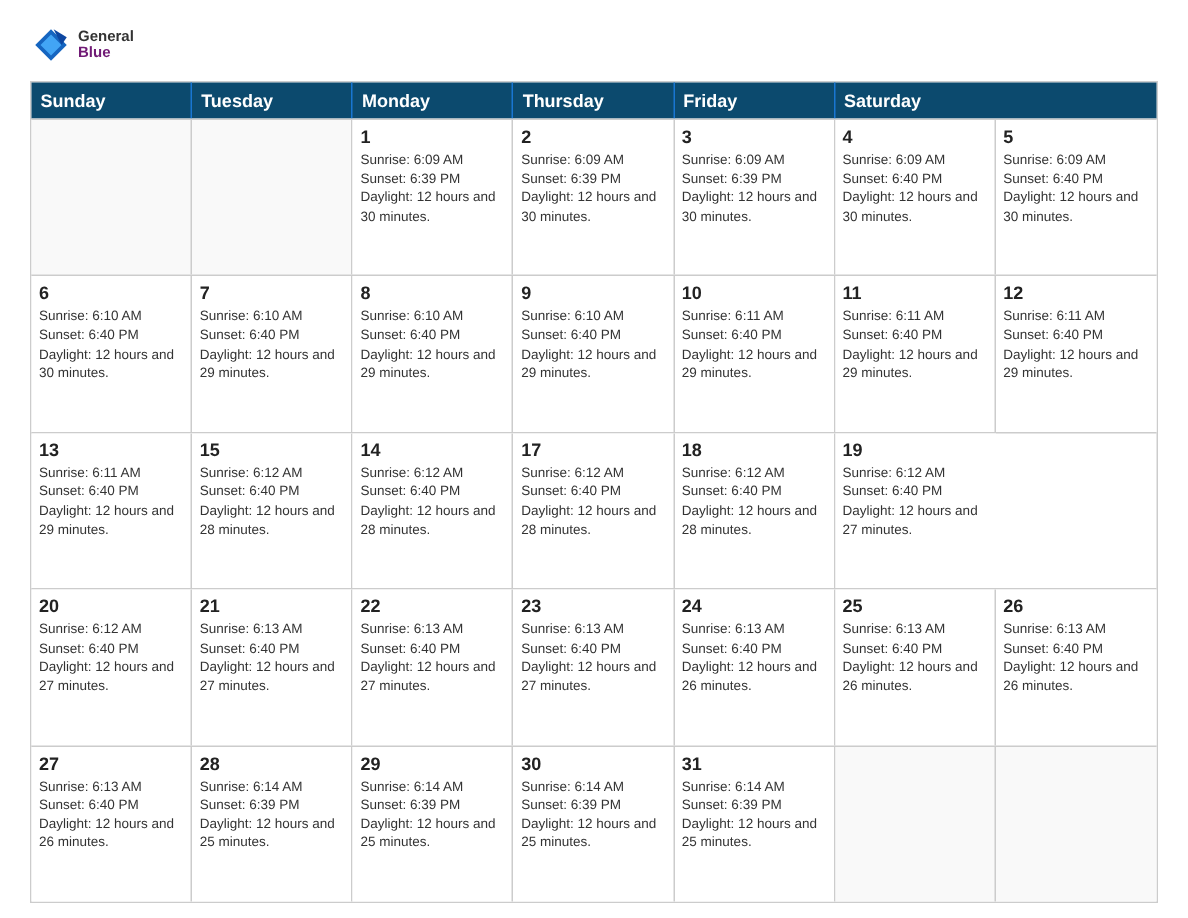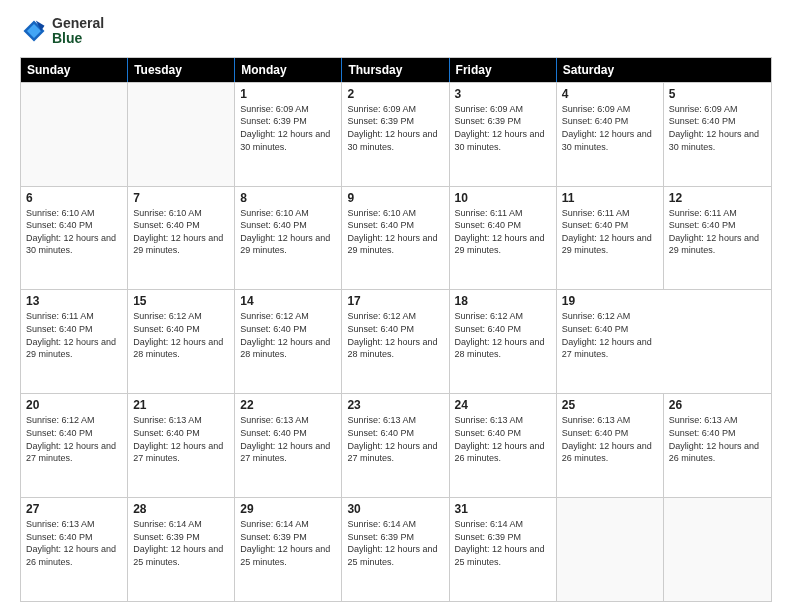--- a/index.html
+++ b/index.html
@@ -24,26 +24,26 @@
       margin-bottom: 10px;
     }
     .logo {
       display: flex;
       align-items: center;
       gap: 4px;
     }
     .logo-text {
       display: flex;
       flex-direction: column;
-      font-size: 14px;
+      font-size: 10px;
       font-weight: bold;
       line-height: 1.1;
     }
     .logo-text .general { color: #333; }
-    .logo-text .blue { color: #14532d; }
+    .logo-text .blue { color: #701a75; }
     .logo-icon {
       width: 28px;
       height: 28px;
     }
     .title-block {
       text-align: right;
     }
     .title-block .month-year {
       font-size: 32px;
       font-weight: bold;
@@ -57,21 +57,21 @@
     }
     .calendar {
       flex: 1;
       display: flex;
       flex-direction: column;
       border: 1px solid #ccc;
     }
     .cal-header {
       display: grid;
       grid-template-columns: repeat(7, 1fr);
-      background: #000000;
+      background: #0c4a6e;
     }
     .cal-header-cell {
       color: #fff;
       font-size: 12px;
       font-weight: bold;
       padding: 5px 6px;
       text-align: left;
       border-right: 1px solid #1976d2;
     }
     .cal-header-cell:last-child { border-right: none; }

